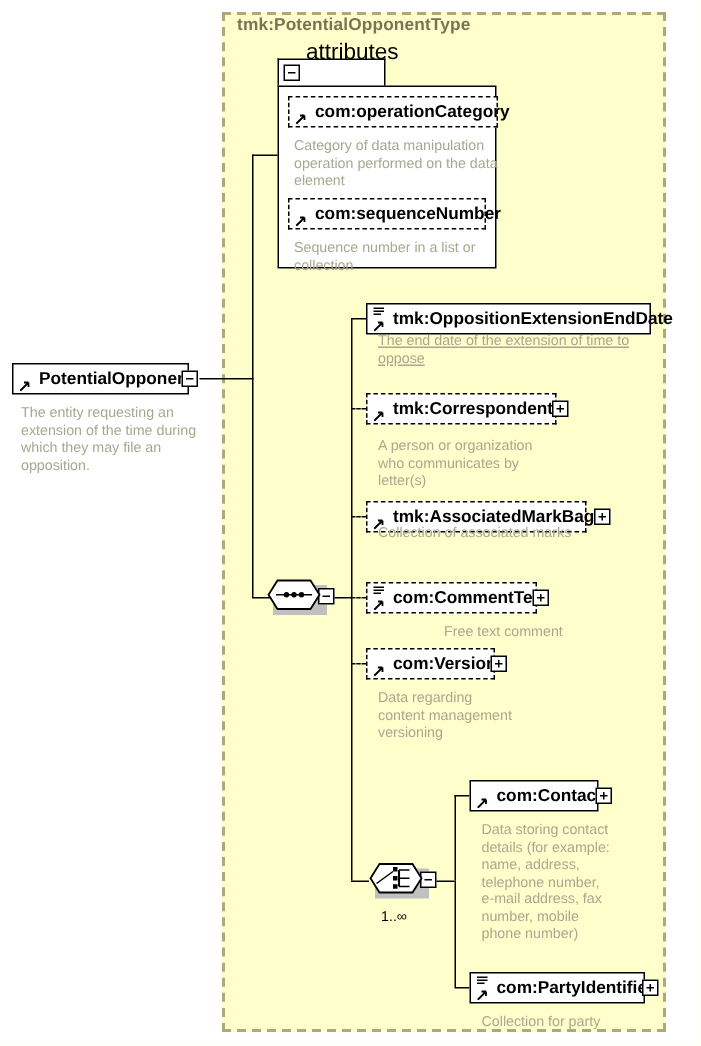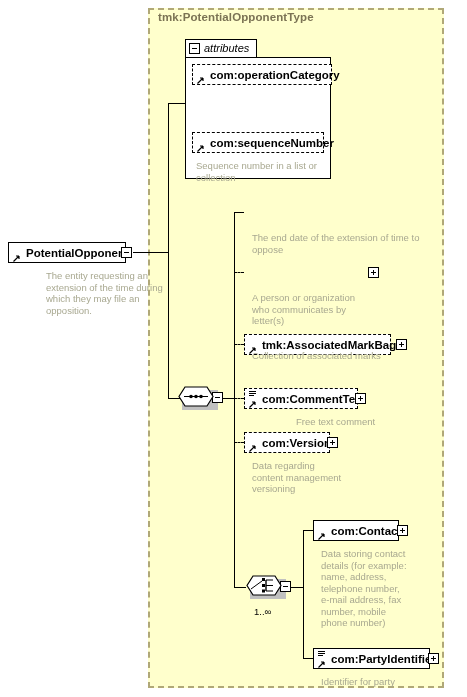--- a/index.html
+++ b/index.html
@@ -30,21 +30,21 @@
   #attributes-panel{
     left:185px;top:57px;width:146px;height:122px;
     background:#ffffff;border:1px solid #000000;box-sizing:border-box;
   }
   #attributes-tab{
     left:185px;top:39px;width:72px;height:19px;
     background:#ffffff;border:1px solid #000000;border-bottom:none;
     box-sizing:border-box;
   }
   #attributes-tab-label{
-    left:204px;top:42px;font-size:11px;font-style:italic;color:#000;
+    left:204px;top:26px;font-size:15px;color:#000;
     white-space:nowrap;
   }
 
   
   .expander{
     width:11px;height:11px;background:#ffffff;border:1px solid #000;
     box-sizing:border-box;
   }
   .expander::before{
     content:"";position:absolute;left:2px;top:4px;width:5px;height:1px;
@@ -128,21 +128,21 @@
             <path d="M0.5 6.5 L6 1 M6 1 L3 1 M6 1 L6 4" stroke="#000" stroke-width="1.2" fill="none"></path>
           </svg>
       </span>
       <span>PotentialOpponent</span>
       <span class="shadow"></span>
       <span class="side-shadow"></span>
     </div>
   </div>
   <div class="abs expander" style="left:121px;top:247px;"></div>
 
-  <div class="doc" style="left:14px;top:270px;width:120px;margin-left:32px;">The entity requesting an extension of the time during which they may file an opposition.</div>
+  <div class="doc" style="left:14px;top:270px;width:120px;">The entity requesting an extension of the time during which they may file an opposition.</div>
 
   <div class="ln h abs" style="left:133px;top:252px;width:35px;"></div>
   <div class="ln v abs" style="left:168px;top:103px;height:150px;"></div>
   <div class="ln v abs" style="left:168px;top:252px;height:146px;"></div>
 
   <div class="ln h abs" style="left:168px;top:103px;width:18px;"></div>
 
   <div class="ln h abs" style="left:168px;top:398px;width:12px;"></div>
 
   <div class="abs" id="attributes-tab"></div>
@@ -155,20 +155,21 @@
       <span class="arrow-glyph">
         <svg width="7" height="7" viewBox="0 0 7 7">
             <path d="M0.5 6.5 L6 1 M6 1 L3 1 M6 1 L6 4" stroke="#000" stroke-width="1.2" fill="none"></path>
           </svg>
       </span>
       <span>com:operationCategory</span>
       <span class="shadow"></span>
       <span class="side-shadow"></span>
     </div>
   </div>
+  <div class="doc" style="left:196px;top:92px;width:136px;">Category of data manipulation operation performed on the data element</div>
 
   <div class="node-wrap" style="left:192px;top:132px;">
     <div class="node opt" style="position:relative;width:132px;">
       <span class="arrow-glyph">
         <svg width="7" height="7" viewBox="0 0 7 7">
             <path d="M0.5 6.5 L6 1 M6 1 L3 1 M6 1 L6 4" stroke="#000" stroke-width="1.2" fill="none"></path>
           </svg>
       </span>
       <span>com:sequenceNumber</span>
       <span class="shadow"></span>
@@ -189,23 +190,52 @@
       </svg>
     </div>
   </div>
   <div class="abs expander" style="left:212px;top:392px;"></div>
 
   <div class="ln h abs" style="left:223px;top:398px;width:11px;"></div>
   <div class="ln v abs" style="left:234px;top:212px;height:186px;"></div>
   <div class="ln v abs" style="left:234px;top:398px;height:189px;"></div>
 
   <div class="ln h abs" style="left:234px;top:212px;width:10px;"></div>
-  <div class="doc" style="left:252px;top:232px;width:178px;">The end date of the extension of time to oppose</div>
+  <div class="node-wrap" style="left:244px;top:202px;">
+    <div class="node req" style="position:relative;width:190px;">
+      <span class="doc-glyph">
+          <i></i>
+          <i></i>
+          <i></i>
+        </span>
+      <span class="arrow-glyph">
+        <svg width="7" height="7" viewBox="0 0 7 7">
+            <path d="M0.5 6.5 L6 1 M6 1 L3 1 M6 1 L6 4" stroke="#000" stroke-width="1.2" fill="none"></path>
+          </svg>
+      </span>
+      <span>tmk:OppositionExtensionEndDate</span>
+      <span class="shadow"></span>
+      <span class="side-shadow"></span>
+    </div>
+  </div>
+  <div class="doc" style="left:252px;top:222px;width:178px;text-decoration:underline;">The end date of the extension of time to oppose</div>
 
   <div class="ln dash-h abs" style="left:234px;top:272px;width:10px;"></div>
+  <div class="node-wrap" style="left:244px;top:262px;">
+    <div class="node opt" style="position:relative;width:127px;">
+      <span class="arrow-glyph">
+        <svg width="7" height="7" viewBox="0 0 7 7">
+            <path d="M0.5 6.5 L6 1 M6 1 L3 1 M6 1 L6 4" stroke="#000" stroke-width="1.2" fill="none"></path>
+          </svg>
+      </span>
+      <span>tmk:Correspondent</span>
+      <span class="shadow"></span>
+      <span class="side-shadow"></span>
+    </div>
+  </div>
   <div class="abs expander plus" style="left:368px;top:267px;"></div>
   <div class="doc" style="left:252px;top:292px;width:120px;">A person or organization who communicates by letter(s)</div>
 
   <div class="ln dash-h abs" style="left:234px;top:344px;width:10px;"></div>
   <div class="node-wrap" style="left:244px;top:334px;">
     <div class="node opt" style="position:relative;width:147px;">
       <span class="arrow-glyph">
         <svg width="7" height="7" viewBox="0 0 7 7">
             <path d="M0.5 6.5 L6 1 M6 1 L3 1 M6 1 L6 4" stroke="#000" stroke-width="1.2" fill="none"></path>
           </svg>
@@ -307,15 +337,15 @@
         <svg width="7" height="7" viewBox="0 0 7 7">
             <path d="M0.5 6.5 L6 1 M6 1 L3 1 M6 1 L6 4" stroke="#000" stroke-width="1.2" fill="none"></path>
           </svg>
       </span>
       <span>com:PartyIdentifier</span>
       <span class="shadow"></span>
       <span class="side-shadow"></span>
     </div>
   </div>
   <div class="abs expander plus" style="left:428px;top:653px;"></div>
-  <div class="doc" style="left:321px;top:676px;width:130px;">Identifier for party</div>
+  <div class="doc" style="left:321px;top:676px;width:130px;">Collection for party</div>
 
 </div>
 
 </body></html>

